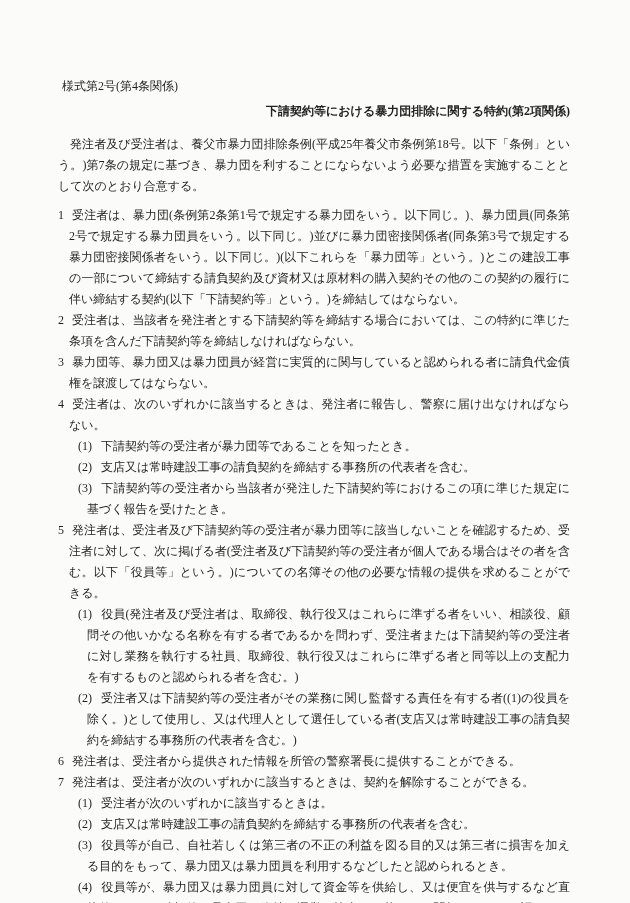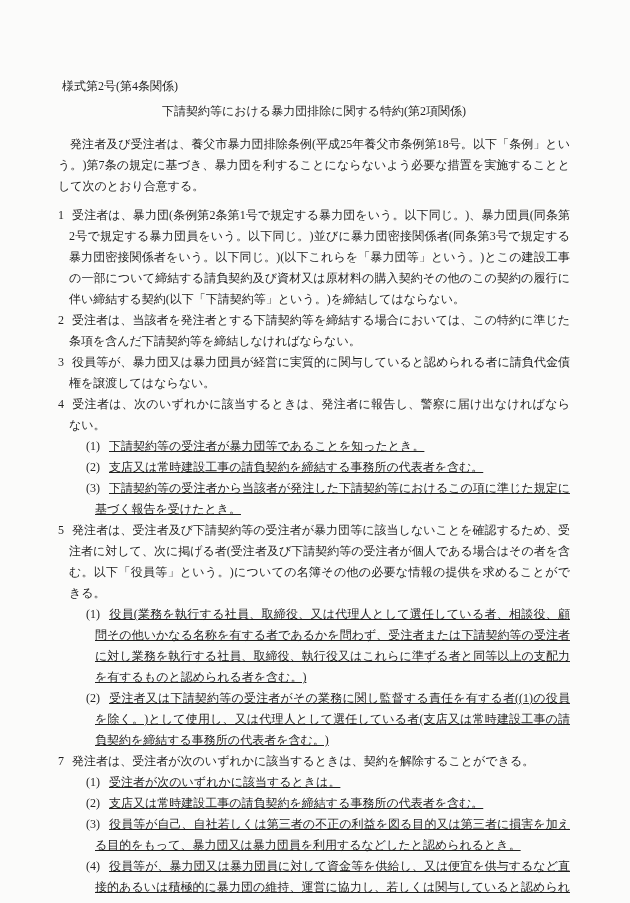--- a/index.html
+++ b/index.html
@@ -19,21 +19,22 @@
     box-sizing: border-box;
     padding: 76px 60px 40px 58px;
     overflow: hidden;
   }
   .form-label {
     margin-left: 4px;
     text-align: left;
   }
   .doc-title {
     margin-top: 4px;
-    text-align: center;
+    text-align: right;
+    font-weight: bold;
   }
   .intro {
     margin-top: 12px;
     text-indent: 12px;
     text-align: justify;
   }
   .clauses {
     margin-top: 8px;
   }
   .clause {
@@ -41,25 +42,24 @@
     text-indent: -11px;
     text-align: justify;
   }
   .cnum {
     display: inline-block;
     width: 14px;
     text-indent: 0;
   }
   .subclauses { margin: 0; }
   .sub {
-    margin-left: 28px;
+    margin-left: 20px;
     padding-left: 9px;
     text-indent: -9px;
     text-align: justify;
-    text-decoration: underline;
   }
   .snum {
     display: inline-block;
     width: 23px;
     text-indent: 0;
   }
 </style>
 </head>
 <body>
 
@@ -70,35 +70,36 @@
   <div class="doc-title">下請契約等における暴力団排除に関する特約(第2項関係)</div>
 
   <div class="intro">発注者及び受注者は、養父市暴力団排除条例(平成25年養父市条例第18号。以下「条例」という。)第7条の規定に基づき、暴力団を利することにならないよう必要な措置を実施することとして次のとおり合意する。</div>
 
   <div class="clauses">
 
     <div class="clause"><span class="cnum">1</span><span>受注者は、暴力団(条例第2条第1号で規定する暴力団をいう。以下同じ。)、暴力団員(同条第2号で規定する暴力団員をいう。以下同じ。)並びに暴力団密接関係者(同条第3号で規定する暴力団密接関係者をいう。以下同じ。)(以下これらを「暴力団等」という。)とこの建設工事の一部について締結する請負契約及び資材又は原材料の購入契約その他のこの契約の履行に伴い締結する契約(以下「下請契約等」という。)を締結してはならない。</span></div>
 
     <div class="clause"><span class="cnum">2</span><span>受注者は、当該者を発注者とする下請契約等を締結する場合においては、この特約に準じた条項を含んだ下請契約等を締結しなければならない。</span></div>
 
-    <div class="clause"><span class="cnum">3</span><span>役員等が、暴力団又は暴力団員が経営に実質的に関与していると認められる者に請負代金債権を譲渡してはならない。</span></div>
+    <div class="clause"><span class="cnum">3</span><span>暴力団等、暴力団又は暴力団員が経営に実質的に関与していると認められる者に請負代金債権を譲渡してはならない。</span></div>
 
     <div class="clause"><span class="cnum">4</span><span>受注者は、次のいずれかに該当するときは、発注者に報告し、警察に届け出なければならない。</span></div>
     <div class="subclauses">
       <div class="sub"><span class="snum">(1)</span><span>下請契約等の受注者が暴力団等であることを知ったとき。</span></div>
       <div class="sub"><span class="snum">(2)</span><span>支店又は常時建設工事の請負契約を締結する事務所の代表者を含む。</span></div>
       <div class="sub"><span class="snum">(3)</span><span>下請契約等の受注者から当該者が発注した下請契約等におけるこの項に準じた規定に基づく報告を受けたとき。</span></div>
     </div>
 
     <div class="clause"><span class="cnum">5</span><span>発注者は、受注者及び下請契約等の受注者が暴力団等に該当しないことを確認するため、受注者に対して、次に掲げる者(受注者及び下請契約等の受注者が個人である場合はその者を含む。以下「役員等」という。)についての名簿その他の必要な情報の提供を求めることができる。</span></div>
     <div class="subclauses">
-      <div class="sub"><span class="snum">(1)</span><span>役員(業務を執行する社員、取締役、又は代理人として選任している者、相談役、顧問その他いかなる名称を有する者であるかを問わず、受注者または下請契約等の受注者に対し業務を執行する社員、取締役、執行役又はこれらに準ずる者と同等以上の支配力を有するものと認められる者を含む。)</span></div>
+      <div class="sub"><span class="snum">(1)</span><span>役員(発注者及び受注者は、取締役、執行役又はこれらに準ずる者をいい、相談役、顧問その他いかなる名称を有する者であるかを問わず、受注者または下請契約等の受注者に対し業務を執行する社員、取締役、執行役又はこれらに準ずる者と同等以上の支配力を有するものと認められる者を含む。)</span></div>
       <div class="sub"><span class="snum">(2)</span><span>受注者又は下請契約等の受注者がその業務に関し監督する責任を有する者((1)の役員を除く。)として使用し、又は代理人として選任している者(支店又は常時建設工事の請負契約を締結する事務所の代表者を含む。)</span></div>
     </div>
 
+    <div class="clause"><span class="cnum">6</span><span>発注者は、受注者から提供された情報を所管の警察署長に提供することができる。</span></div>
 
     <div class="clause"><span class="cnum">7</span><span>発注者は、受注者が次のいずれかに該当するときは、契約を解除することができる。</span></div>
     <div class="subclauses">
       <div class="sub"><span class="snum">(1)</span><span>受注者が次のいずれかに該当するときは。</span></div>
       <div class="sub"><span class="snum">(2)</span><span>支店又は常時建設工事の請負契約を締結する事務所の代表者を含む。</span></div>
       <div class="sub"><span class="snum">(3)</span><span>役員等が自己、自社若しくは第三者の不正の利益を図る目的又は第三者に損害を加える目的をもって、暴力団又は暴力団員を利用するなどしたと認められるとき。</span></div>
       <div class="sub"><span class="snum">(4)</span><span>役員等が、暴力団又は暴力団員に対して資金等を供給し、又は便宜を供与するなど直接的あるいは積極的に暴力団の維持、運営に協力し、若しくは関与していると認められるとき。</span></div>
 
     </div>
 

